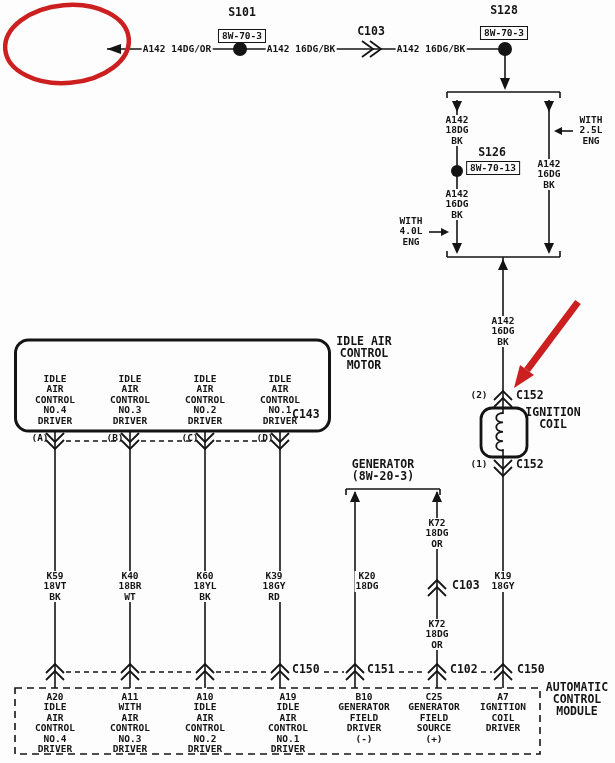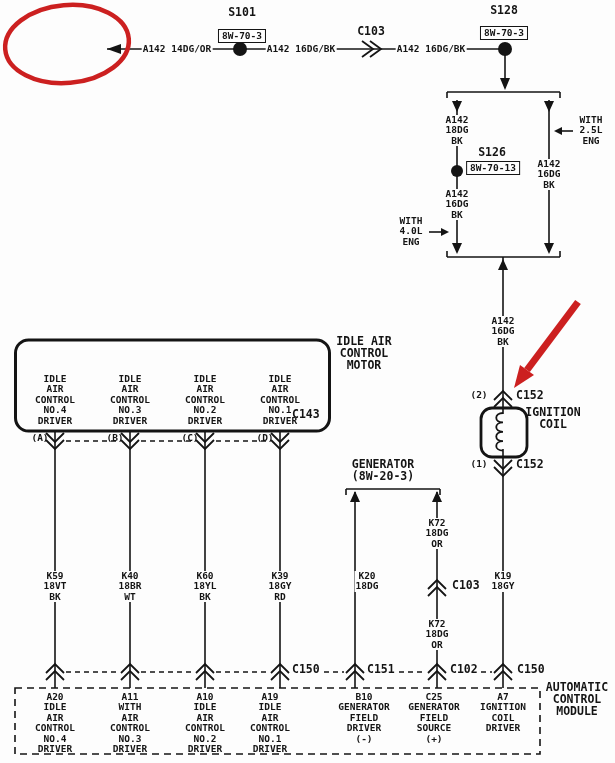--- a/index.html
+++ b/index.html
@@ -169,21 +169,21 @@
   <div class="lbl h u" style="left:292px;top:408px">C143</div>
   <div class="lbl s c bg" style="left:55px;top:571px">K59
 18VT
 BK</div>
   <div class="lbl s c bg" style="left:130px;top:571px">K40
 18BR
 WT</div>
   <div class="lbl s c bg" style="left:205px;top:571px">K60
 18YL
 BK</div>
-  <div class="lbl s c bg" style="left:280px;top:571px">K39
+  <div class="lbl s c bg" style="left:274px;top:571px">K39
 18GY
 RD</div>
   <div class="lbl h u" style="left:292px;top:663px">C150</div>
   <div class="lbl s c" style="left:55px;top:692px">A20
 IDLE
 AIR
 CONTROL
 NO.4
 DRIVER</div>
   <div class="lbl s c" style="left:130px;top:692px">A11
@@ -191,21 +191,21 @@
 AIR
 CONTROL
 NO.3
 DRIVER</div>
   <div class="lbl s c" style="left:205px;top:692px">A10
 IDLE
 AIR
 CONTROL
 NO.2
 DRIVER</div>
-  <div class="lbl s c" style="left:270px;top:692px">A19
+  <div class="lbl s c" style="left:288px;top:692px">A19
 IDLE
 AIR
 CONTROL
 NO.1
 DRIVER</div>
 
   <div class="lbl h c" style="left:383px;top:458px">GENERATOR
 (8W-20-3)</div>
   <div class="lbl s c bg" style="left:367px;top:571px">K20
 18DG</div>

